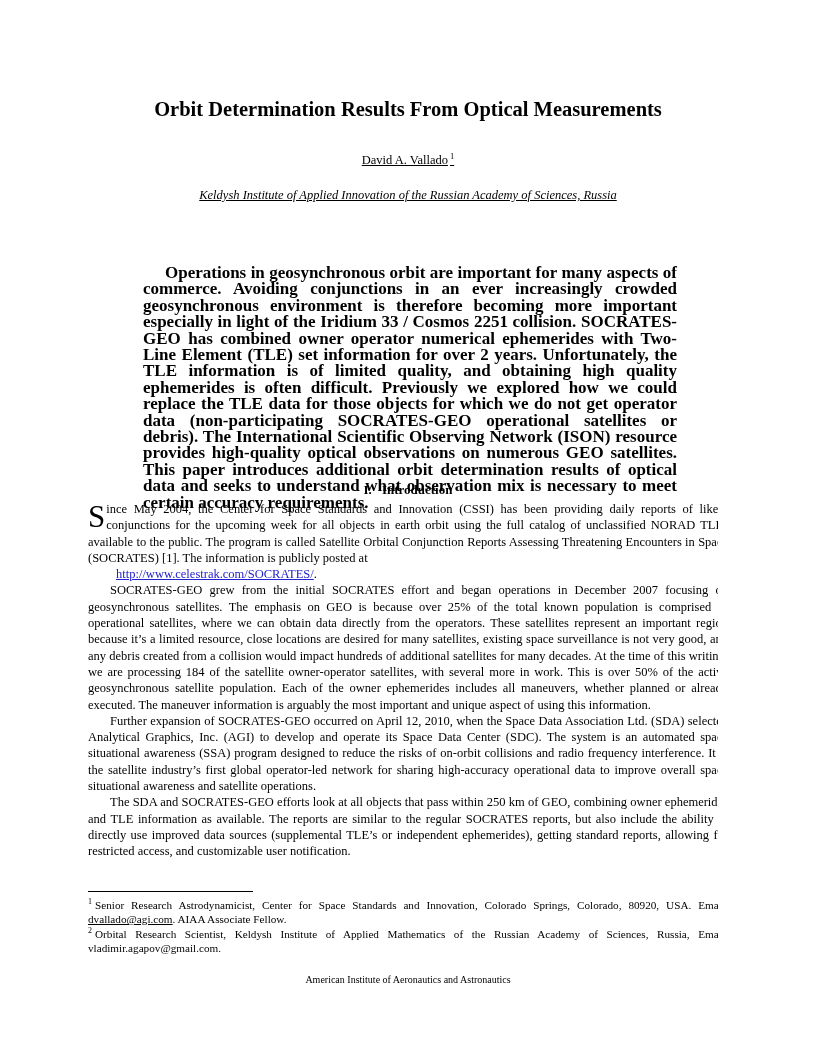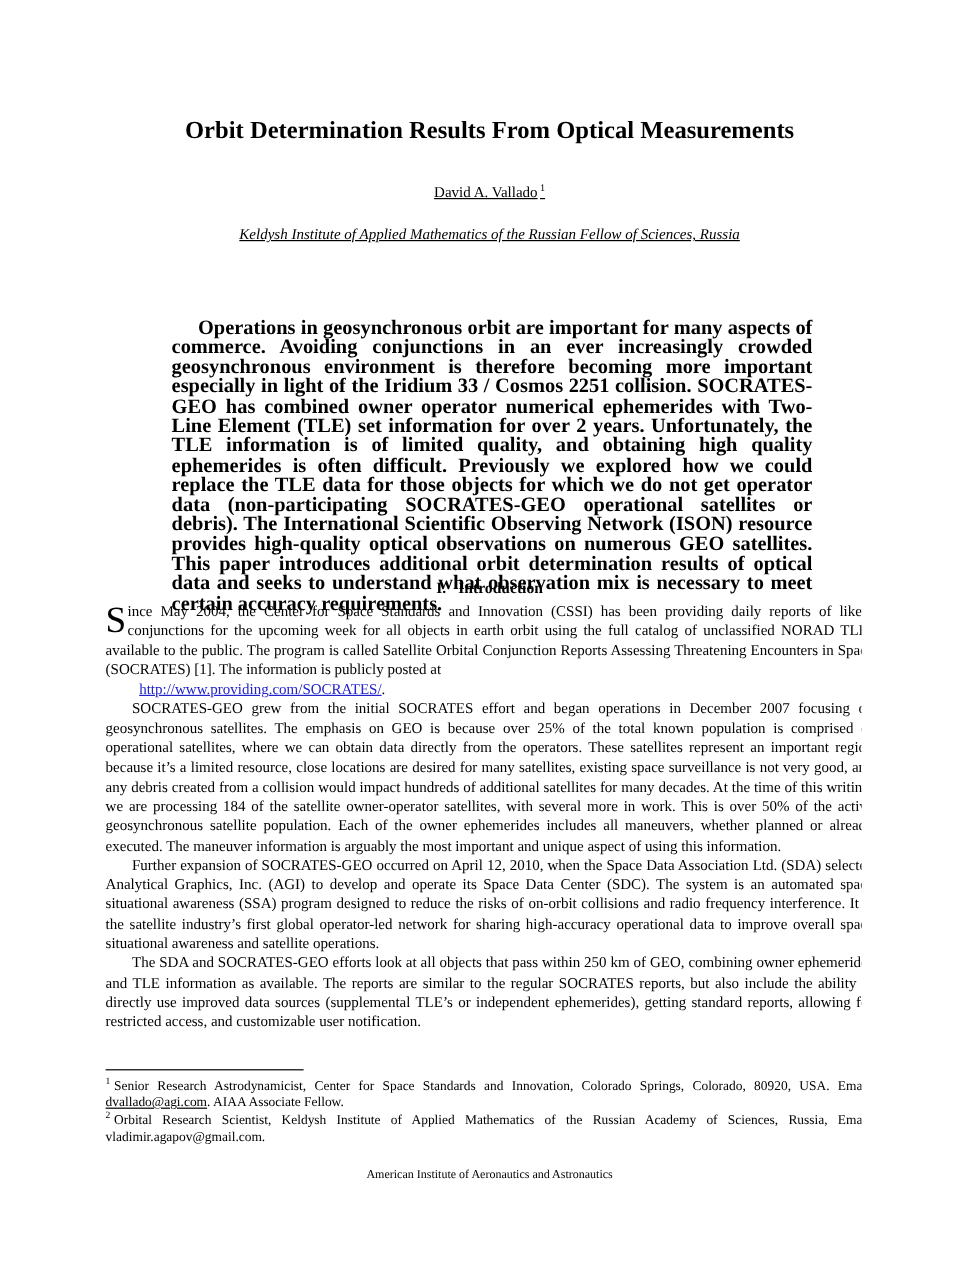--- a/index.html
+++ b/index.html
@@ -171,32 +171,32 @@
 
 <div class="page">
 
   <div class="title">Orbit Determination Results From Optical Measurements</div>
 
   <div class="authors">
     <div class="author-name">
       <span>David A. Vallado</span><sup>1</sup>
     </div>
     <div class="author-gap"></div>
-    <div class="author-affil">Keldysh Institute of Applied Mathematics of the Russian Fellow of Sciences, Russia</div>
+    <div class="author-affil">Keldysh Institute of Applied Innovation of the Russian Academy of Sciences, Russia</div>
   </div>
 
   <div class="abstract">Operations in geosynchronous orbit are important for many aspects of commerce. Avoiding conjunctions in an ever increasingly crowded geosynchronous environment is therefore becoming more important especially in light of the Iridium 33 / Cosmos 2251 collision. SOCRATES-GEO has combined owner operator numerical ephemerides with Two-Line Element (TLE) set information for over 2 years. Unfortunately, the TLE information is of limited quality, and obtaining high quality ephemerides is often difficult. Previously we explored how we could replace the TLE data for those objects for which we do not get operator data (non-participating SOCRATES-GEO operational satellites or debris). The International Scientific Observing Network (ISON) resource provides high-quality optical observations on numerous GEO satellites. This paper introduces additional orbit determination results of optical data and seeks to understand what observation mix is necessary to meet certain accuracy requirements.</div>
 
   <div class="section-heading">
     <span class="num">I.</span><span>Introduction</span>
   </div>
 
   <div class="body">
     <p class="first"><span class="dropcap">S</span><span>ince May 2004, the Center for Space Standards and Innovation (CSSI) has been providing daily reports of likely conjunctions for the upcoming week for all objects in earth orbit using the full catalog of unclassified NORAD TLEs available to the public. The program is called Satellite Orbital Conjunction Reports Assessing Threatening Encounters in Space (SOCRATES) [1]. The information is publicly posted at</span></p>
-    <p class="url-line"><a class="link" href="#">http://www.providing.com/SOCRATES/</a><span>.</span></p>
+    <p class="url-line"><a class="link" href="#">http://www.celestrak.com/SOCRATES/</a><span>.</span></p>
     <p>SOCRATES-GEO grew from the initial SOCRATES effort and began operations in December 2007 focusing on geosynchronous satellites. The emphasis on GEO is because over 25% of the total known population is comprised of operational satellites, where we can obtain data directly from the operators. These satellites represent an important region because it’s a limited resource, close locations are desired for many satellites, existing space surveillance is not very good, and any debris created from a collision would impact hundreds of additional satellites for many decades. At the time of this writing, we are processing 184 of the satellite owner-operator satellites, with several more in work. This is over 50% of the active geosynchronous satellite population. Each of the owner ephemerides includes all maneuvers, whether planned or already executed. The maneuver information is arguably the most important and unique aspect of using this information.</p>
     <p>Further expansion of SOCRATES-GEO occurred on April 12, 2010, when the Space Data Association Ltd. (SDA) selected Analytical Graphics, Inc. (AGI) to develop and operate its Space Data Center (SDC). The system is an automated space situational awareness (SSA) program designed to reduce the risks of on-orbit collisions and radio frequency interference. It is the satellite industry’s first global operator-led network for sharing high-accuracy operational data to improve overall space situational awareness and satellite operations.</p>
     <p>The SDA and SOCRATES-GEO efforts look at all objects that pass within 250 km of GEO, combining owner ephemerides and TLE information as available. The reports are similar to the regular SOCRATES reports, but also include the ability to directly use improved data sources (supplemental TLE’s or independent ephemerides), getting standard reports, allowing for restricted access, and customizable user notification.</p>
   </div>
 
   <div class="footnote-rule"></div>
 
   <div class="footnotes">
     <p><sup>1</sup><span>Senior Research Astrodynamicist, Center for Space Standards and Innovation, Colorado Springs, Colorado, 80920, USA. Email: </span><a class="link-dark" href="#">dvallado@agi.com</a><span>. AIAA Associate Fellow.</span></p>
     <p><sup>2</sup><span>Orbital Research Scientist, Keldysh Institute of Applied Mathematics of the Russian Academy of Sciences, Russia, Email: vladimir.agapov@gmail.com.</span></p>

